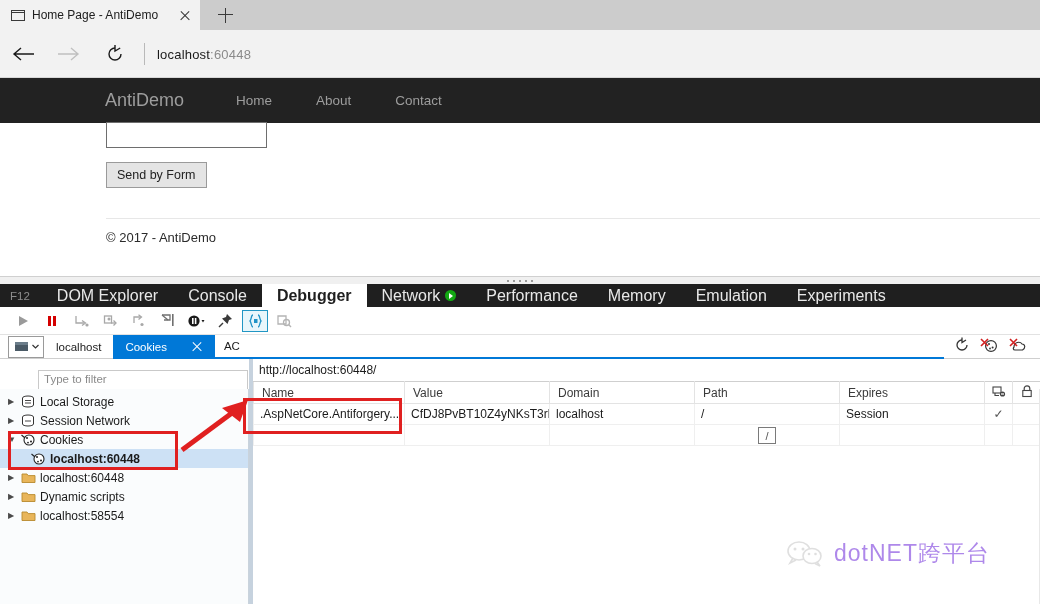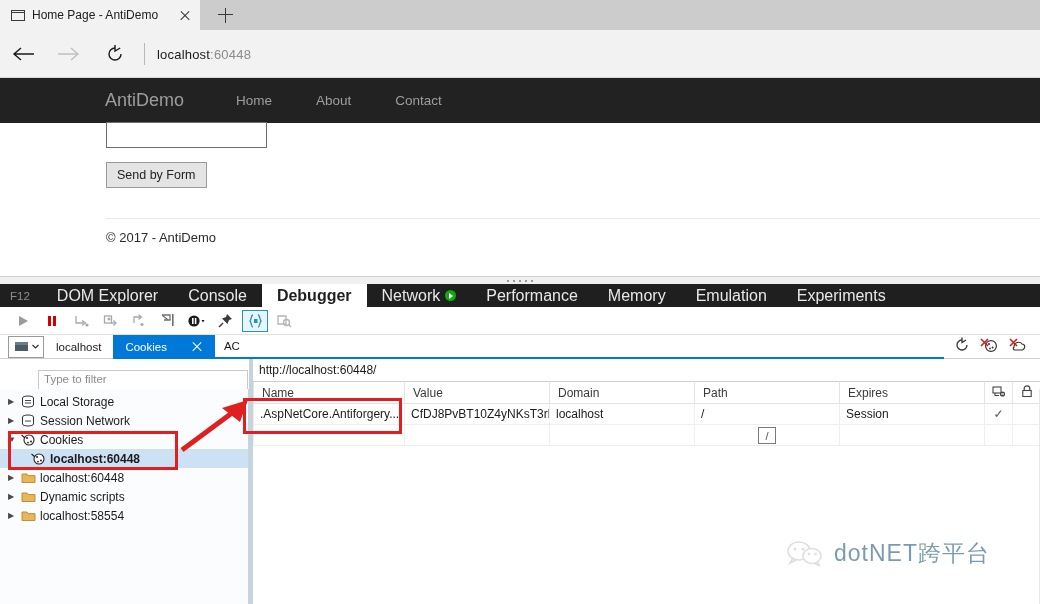--- a/index.html
+++ b/index.html
@@ -113,21 +113,21 @@
   .ctable td.ck { text-align:center; color:#555; padding-left:0;}
   .ctable td.pathedit { text-align:center; padding:0;}
   .pbox { display:inline-block; border:1px solid #7a7a7a; width:18px; height:17px; line-height:16px; font-size:11px; color:#555;}
 
   
   .anno { position:absolute; border:3px solid #e02020; pointer-events:none;}
   .arrow { position:absolute; pointer-events:none; }
 
   
   .wm { position:absolute; left:786px; top:538px; display:flex; align-items:center; gap:8px; opacity:.55;}
-  .wm-text { font-size:23px; color:#0c4a6e; letter-spacing:1px; font-family:"Liberation Sans", sans-serif;}
+  .wm-text { font-size:23px; color:#6d28d9; letter-spacing:1px; font-family:"Liberation Sans", sans-serif;}
 
   .sb-right { position:absolute; right:0; top:113px; bottom:0; width:1px; background:#e8e8e8;}
 </style>
 </head>
 <body>
 
 <div id="browser">
 
   <div class="tabstrip">
     <div class="tab">

